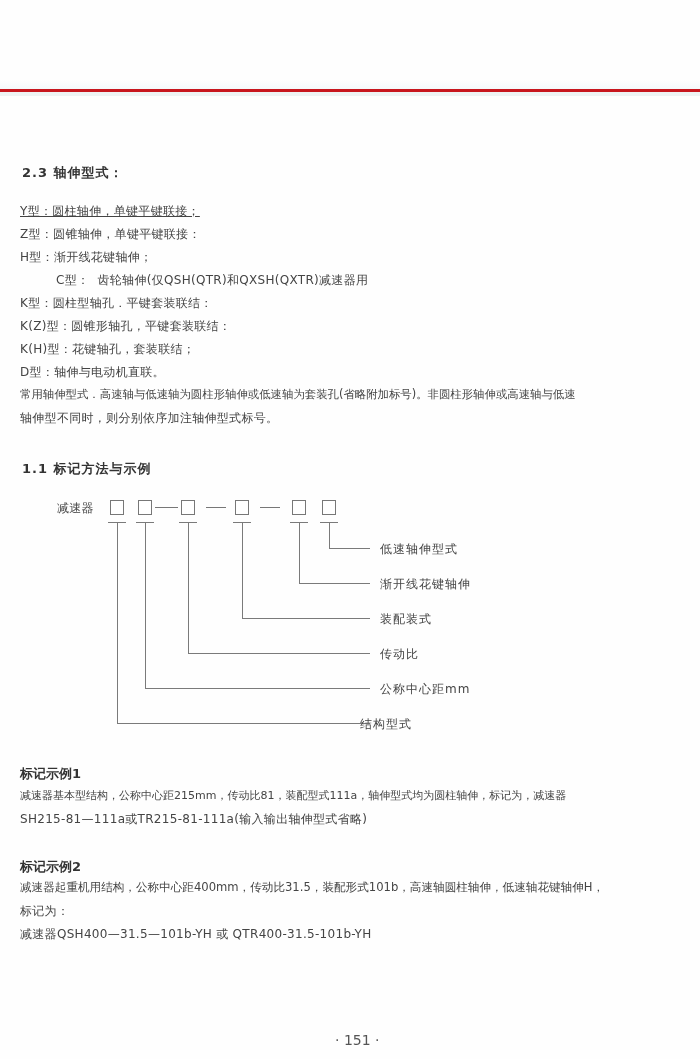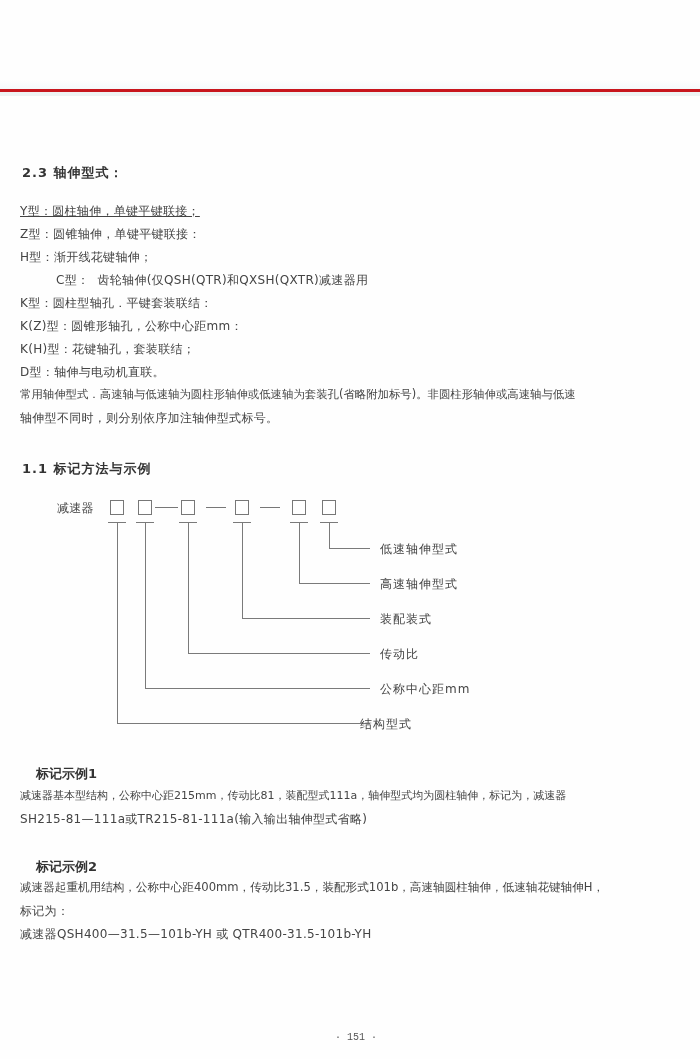--- a/index.html
+++ b/index.html
@@ -9,41 +9,41 @@
     font-family: "DejaVu Sans", "Liberation Sans", sans-serif;
     color: #3a3a3a;
   }
   .top-shade { position: absolute; left: 0; top: 80px; width: 700px; height: 10px;
     background: linear-gradient(#fefefe, #f3f8fa); }
   .red-rule { position: absolute; left: 0; top: 89px; width: 700px; height: 3px; background: #c8161d; }
   .under-shade { position: absolute; left: 0; top: 92px; width: 700px; height: 4px; background: #eef3f3; }
   .abs { position: absolute; white-space: nowrap; }
   .h2 { font-size: 13px; font-weight: bold; color: #333; letter-spacing: 1px; }
   .p { font-size: 12px; color: #444; letter-spacing: 0.3px; }
-  .ex-title { font-size: 13px; font-weight: bold; color: #333; margin-left: 16px; }
+  .ex-title { font-size: 13px; font-weight: bold; color: #333; }
   .box { position: absolute; width: 12px; height: 13px; border: 1px solid #777; background: #fff; }
   .dash { position: absolute; height: 1px; background: #777; }
   .ln { position: absolute; background: #7a7a7a; }
   .diag-label { font-size: 12px; color: #444; letter-spacing: 1px; }
-  .pagenum { font-size: 10px; color: #555; font-family: Liberation Mono, monospace; }
+  .pagenum { font-size: 14px; color: #555; }
 </style>
 </head>
 <body>
 
 <div class="top-shade"></div>
 <div class="red-rule"></div>
 <div class="under-shade"></div>
 
 <div class="abs h2" style="left:22px; top:164px;">2.3 轴伸型式：</div>
 <div class="abs p" style="left:20px; top:203px;text-decoration:underline;">Y型：圆柱轴伸，单键平键联接；</div>
 <div class="abs p" style="left:20px; top:226px;">Z型：圆锥轴伸，单键平键联接：</div>
 <div class="abs p" style="left:20px; top:249px;">H型：渐开线花键轴伸；</div>
 <div class="abs p" style="left:20px; top:272px; white-space:pre;margin-left:36px;">C型：  齿轮轴伸(仅QSH(QTR)和QXSH(QXTR)减速器用</div>
 <div class="abs p" style="left:20px; top:295px;">K型：圆柱型轴孔．平键套装联结：</div>
-<div class="abs p" style="left:20px; top:318px;">K(Z)型：圆锥形轴孔，公称中心距mm：</div>
+<div class="abs p" style="left:20px; top:318px;">K(Z)型：圆锥形轴孔，平键套装联结：</div>
 <div class="abs p" style="left:20px; top:341px;">K(H)型：花键轴孔，套装联结；</div>
 <div class="abs p" style="left:20px; top:364px;">D型：轴伸与电动机直联。</div>
 <div class="abs p" style="left:20px; top:387px; font-size:11.4px; letter-spacing:0;">常用轴伸型式．高速轴与低速轴为圆柱形轴伸或低速轴为套装孔(省略附加标号)。非圆柱形轴伸或高速轴与低速</div>
 <div class="abs p" style="left:20px; top:410px;">轴伸型不同时，则分别依序加注轴伸型式标号。</div>
 
 <div class="abs h2" style="left:22px; top:460px;">1.1  标记方法与示例</div>
 
 <div>
   <div class="abs p" style="left:57px; top:500px;">减速器</div>
 
@@ -72,21 +72,21 @@
   <div class="ln" style="left:117px; top:522px; width:1px; height:202px;"></div>
 
   <div class="ln" style="left:329px; top:548px; width:41px; height:1px;"></div>
   <div class="ln" style="left:299px; top:583px; width:71px; height:1px;"></div>
   <div class="ln" style="left:242px; top:618px; width:128px; height:1px;"></div>
   <div class="ln" style="left:188px; top:653px; width:182px; height:1px;"></div>
   <div class="ln" style="left:145px; top:688px; width:225px; height:1px;"></div>
   <div class="ln" style="left:117px; top:723px; width:253px; height:1px;"></div>
 
   <div class="abs diag-label" style="left:380px; top:541px;">低速轴伸型式</div>
-  <div class="abs diag-label" style="left:380px; top:576px;">高速轴伸型式</div>
+  <div class="abs diag-label" style="left:380px; top:576px;">渐开线花键轴伸</div>
   <div class="abs diag-label" style="left:380px; top:611px;">装配装式</div>
   <div class="abs diag-label" style="left:380px; top:646px;">传动比</div>
   <div class="abs diag-label" style="left:380px; top:681px;">公称中心距mm</div>
   <div class="abs diag-label" style="left:360px; top:716px;text-align:right;">结构型式</div>
 </div>
 
 <div class="abs ex-title" style="left:20px; top:765px;">标记示例1</div>
 <div class="abs p" style="left:20px; top:788px; font-size:11px; letter-spacing:0;">减速器基本型结构，公称中心距215mm，传动比81，装配型式111a，轴伸型式均为圆柱轴伸，标记为，减速器</div>
 <div class="abs p" style="left:20px; top:811px;">SH215-81—111a或TR215-81-111a(输入输出轴伸型式省略)</div>
 

